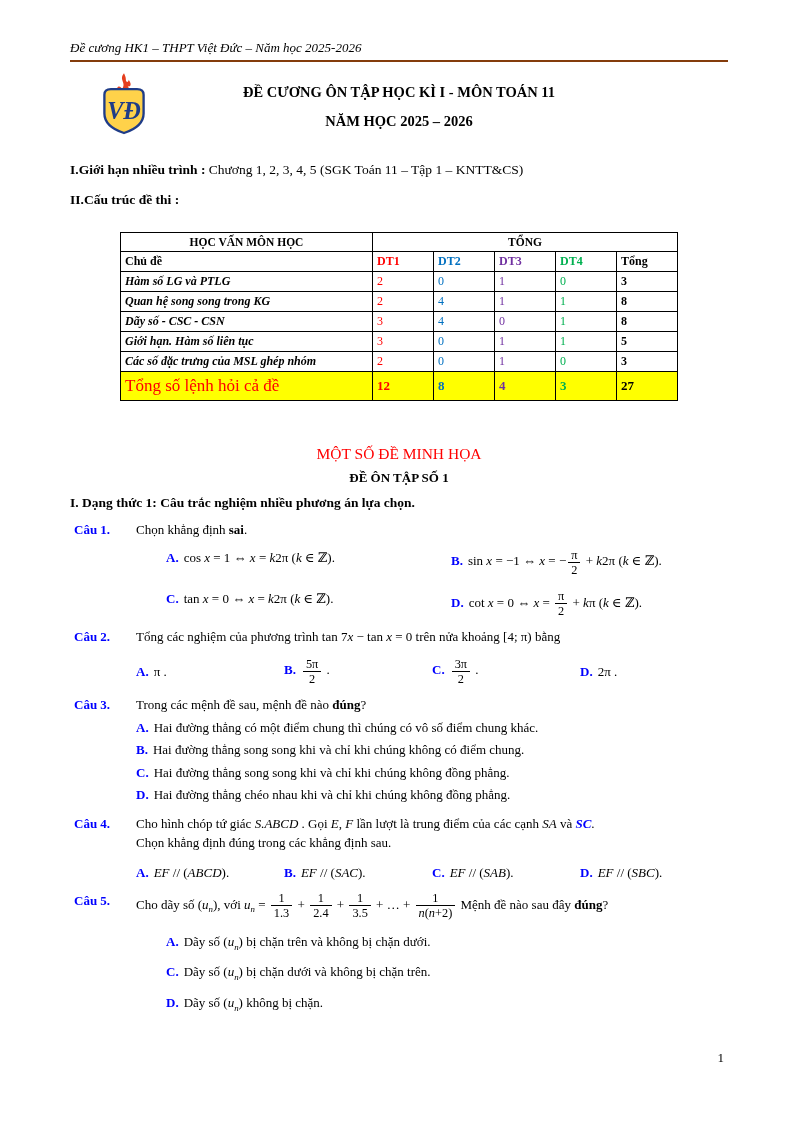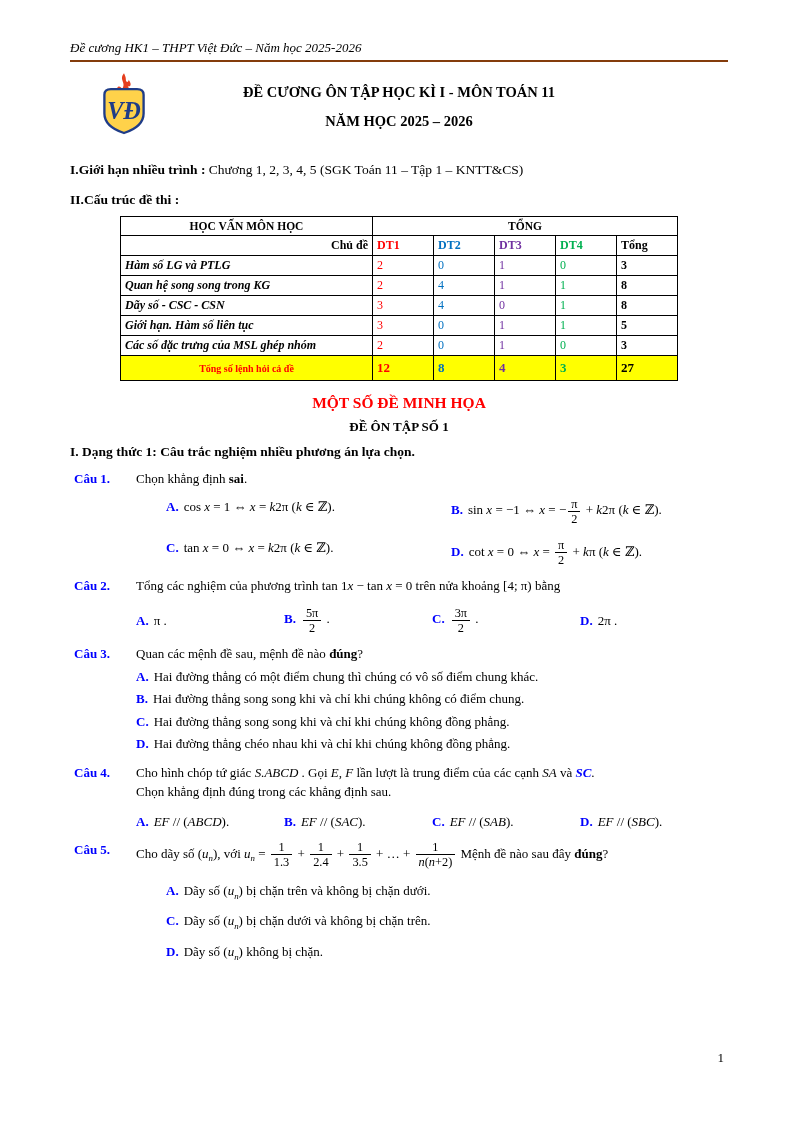--- a/index.html
+++ b/index.html
@@ -9,36 +9,36 @@
           padding:40px 66px 0 70px; background:#fff; }
   .doc-header { font-style:italic; font-size:13px; padding-bottom:4px;
                 border-bottom:2px solid var(--rule,#843C0C); }
   .title-row { position:relative; margin-top:14px; min-height:72px; }
   .logo { position:absolute; left:26px; top:-4px; width:56px; height:66px; }
   .titles { text-align:center; padding-top:8px; }
   .title1 { font-weight:bold; font-size:14.5px; }
   .title2 { font-weight:bold; font-size:14.5px; margin-top:12px; }
   .sec { margin:14px 0 0; font-size:13.5px; }
   .lbl { font-weight:bold; }
-  .struct-table { border-collapse:collapse; margin:8px auto 0; font-size:12px; }
+  .struct-table { border-collapse:collapse; margin:24px auto 0; font-size:12px; }
   .struct-table td { border:1px solid #000; padding:2px 4px; height:19px; vertical-align:middle; }
   .h1 { font-weight:bold; text-align:center; font-size:11.5px; }
-  .h2 { font-weight:bold; text-align:right; }
+  .h2 { font-weight:bold; text-align:left; }
   .topic-cell { width:252px; font-weight:bold; font-style:italic; padding-left:6px; }
   .num-cell { width:61px; text-align:left; }
   .col-dt1 { color:var(--dt1,#FF0000); }
   .col-dt2 { color:var(--dt2,#0070C0); }
   .col-dt3 { color:var(--dt3,#7030A0); }
   .col-dt4 { color:var(--dt4,#00B050); }
   .col-tot { color:#000; font-weight:bold; }
   .total-row { background:var(--yellow,#FFFF00); }
   .total-row td { padding:4px; }
-  .total-label { text-align:center; font-weight:bold; color:var(--red,#FF0000); font-size:10px; }
+  .total-label { font-weight:normal; color:var(--red,#FF0000); font-size:17px; }
   .tv { font-weight:bold; font-size:13px; }
-  .exam-title { margin-top:13px; text-align:center; font-weight:bold; font-size:15.5px; color:var(--red,#FF0000); }
+  .exam-title { margin-top:44px; text-align:center; font-weight:normal; font-size:15.5px; color:var(--red,#FF0000); }
   .exam-subtitle { margin-top:7px; text-align:center; font-weight:bold; font-size:13px; }
   .part-heading { margin-top:9px; font-weight:bold; font-size:13.5px; }
   .question { display:flex; margin-top:9px; font-size:13px; line-height:1.5; }
   .q-label { flex:0 0 66px; color:var(--blue,#0000FF); font-weight:bold; padding-left:4px; }
   .q-body { flex:1; }
   .options-grid2 { display:grid; grid-template-columns:285px 1fr; row-gap:12px; padding-left:30px; margin-top:8px; }
   .options-grid4 { display:grid; grid-template-columns:repeat(4,1fr); margin-top:10px; align-items:center; }
   .options-list { margin-top:2px; }
   .options-list .option { margin-top:3px; }
   .options-indent { padding-left:30px; }
@@ -165,33 +165,33 @@
             <div class="option"><span class="option-label">A.</span><span class="option-text"><span>cos </span><span class="seg-i">x</span><span> = 1 ⇔ </span><span class="seg-i">x</span><span> = </span><span class="seg-i">k</span><span>2π (</span><span class="seg-i">k</span><span> ∈ ℤ).</span></span></div>
             <div class="option"><span class="option-label">B.</span><span class="option-text"><span>sin </span><span class="seg-i">x</span><span> = −1 ⇔ </span><span class="seg-i">x</span><span> = −</span><span class="frac"><span class="fnum">π</span><span class="fden">2</span></span><span> + </span><span class="seg-i">k</span><span>2π (</span><span class="seg-i">k</span><span> ∈ ℤ).</span></span></div>
             <div class="option"><span class="option-label">C.</span><span class="option-text"><span>tan </span><span class="seg-i">x</span><span> = 0 ⇔ </span><span class="seg-i">x</span><span> = </span><span class="seg-i">k</span><span>2π (</span><span class="seg-i">k</span><span> ∈ ℤ).</span></span></div>
             <div class="option"><span class="option-label">D.</span><span class="option-text"><span>cot </span><span class="seg-i">x</span><span> = 0 ⇔ </span><span class="seg-i">x</span><span> = </span><span class="frac"><span class="fnum">π</span><span class="fden">2</span></span><span> + </span><span class="seg-i">k</span><span>π (</span><span class="seg-i">k</span><span> ∈ ℤ).</span></span></div>
           </div>
         </div>
       </div>
       <div class="question">
         <div class="q-label">Câu 2.</div>
         <div class="q-body">
-          <div class="q-stem"><span>Tổng các nghiệm của phương trình </span><span>tan 1</span><span class="seg-i">x</span><span> − tan </span><span class="seg-i">x</span><span> = 0 trên nửa khoảng [4; π) bằng</span></div>
+          <div class="q-stem"><span>Tổng các nghiệm của phương trình </span><span>tan 7</span><span class="seg-i">x</span><span> − tan </span><span class="seg-i">x</span><span> = 0 trên nửa khoảng [4; π) bằng</span></div>
           <div class="options options-grid4">
             <div class="option"><span class="option-label">A.</span><span class="option-text"><span>π .</span></span></div>
             <div class="option"><span class="option-label">B.</span><span class="option-text"><span class="frac"><span class="fnum">5π</span><span class="fden">2</span></span><span> .</span></span></div>
             <div class="option"><span class="option-label">C.</span><span class="option-text"><span class="frac"><span class="fnum">3π</span><span class="fden">2</span></span><span> .</span></span></div>
             <div class="option"><span class="option-label">D.</span><span class="option-text"><span>2π .</span></span></div>
           </div>
         </div>
       </div>
       <div class="question">
         <div class="q-label">Câu 3.</div>
         <div class="q-body">
-          <div class="q-stem"><span>Quan các mệnh đề sau, mệnh đề nào </span><span class="seg-b">đúng</span><span>?</span></div>
+          <div class="q-stem"><span>Trong các mệnh đề sau, mệnh đề nào </span><span class="seg-b">đúng</span><span>?</span></div>
           <div class="options options-list">
             <div class="option"><span class="option-label">A.</span><span class="option-text"><span>Hai đường thẳng có một điểm chung thì chúng có vô số điểm chung khác.</span></span></div>
             <div class="option"><span class="option-label">B.</span><span class="option-text"><span>Hai đường thẳng song song khi và chỉ khi chúng không có điểm chung.</span></span></div>
             <div class="option"><span class="option-label">C.</span><span class="option-text"><span>Hai đường thẳng song song khi và chỉ khi chúng không đồng phẳng.</span></span></div>
             <div class="option"><span class="option-label">D.</span><span class="option-text"><span>Hai đường thẳng chéo nhau khi và chỉ khi chúng không đồng phẳng.</span></span></div>
           </div>
         </div>
       </div>
       <div class="question">
         <div class="q-label">Câu 4.</div>

